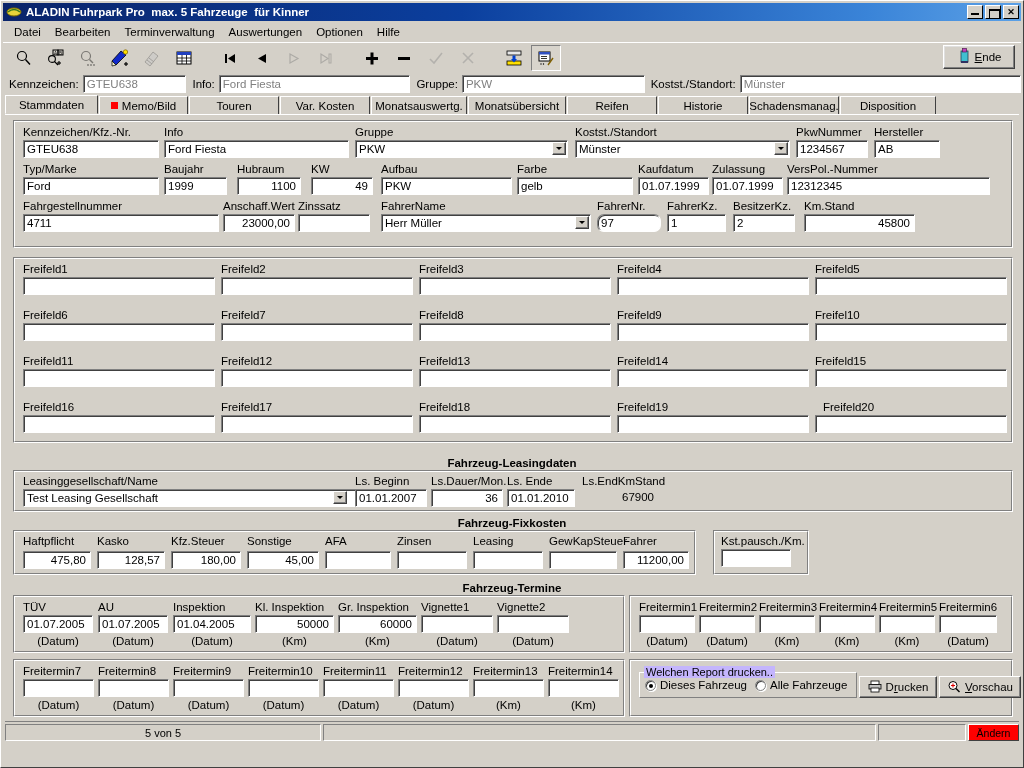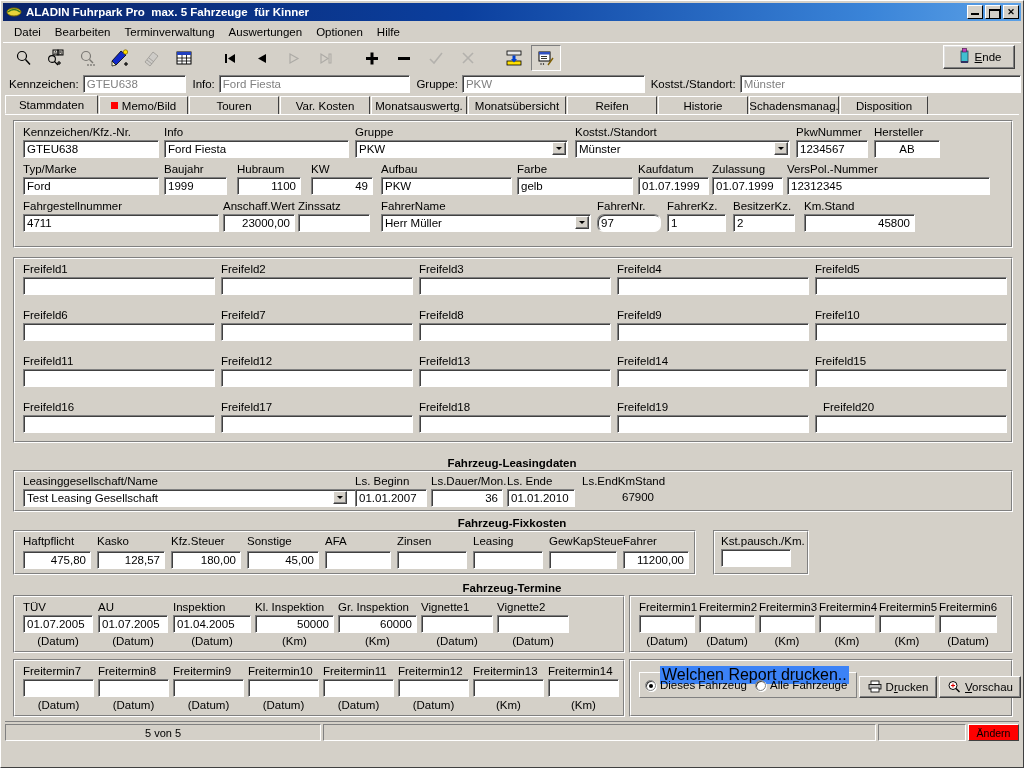--- a/index.html
+++ b/index.html
@@ -191,22 +191,22 @@
   
   .radiogroup {
     position:absolute;
     border:1px solid #808080; border-right-color:#fff; border-bottom-color:#fff;
   }
   .radiogroup > .rg-in {
     position:absolute; inset:-1px; border:1px solid #fff;
     border-right-color:#808080; border-bottom-color:#808080; pointer-events:none;
   }
   .rg-title {
-    position:absolute; top:-7px; left:20px; background:#3b82f6; padding:0 2px;
-    font-size:16px;
+    position:absolute; top:-7px; left:4px; background:#c4b5fd; padding:0 2px;
+    font-size:11px;
   }
   .radio {
     position:absolute; display:flex; align-items:center; font-size:11.5px; gap:4px;
   }
   .radio .bullet {
     width:11px; height:11px; border-radius:50%;
     background:#fff;
     border:1px solid #808080;
     box-shadow: inset 1px 1px 0 #404040, 1px 1px 0 #fff;
     position:relative; flex:none;
@@ -440,21 +440,21 @@
       </div>
     <div class="tab" style="width:90px">
       <span>Reifen</span>
       </div>
     <div class="tab" style="width:90px">
       <span>Historie</span>
       </div>
     <div class="tab" style="width:90px">
       <span>Schadensmanag.</span>
       </div>
-    <div class="tab" style="width:88px">
+    <div class="tab" style="width:96px">
       <span>Disposition</span>
       </div>
   </div>
 
   <div class="group" style="left:12px; top:119px; width:1000px; height:128px;">
     <div class="group-in">
 
       <span class="fld-label" style="left:8px; top:4px;">Kennzeichen/Kfz.-Nr.</span>
       <span class="fld" style="left:8px; top:18px; width:136px;">GTEU638</span>
 
@@ -470,21 +470,21 @@
       <span class="fld-label" style="left:560px; top:4px;">Kostst./Standort</span>
       <div class="combo-wrap" style="left:560px; top:18px; width:215px; height:18px;">
         <span class="fld combo" style="left:0; top:0; width:215px;">Münster</span>
         <span class="combo-arrow"></span>
       </div>
 
       <span class="fld-label" style="left:781px; top:4px;">PkwNummer</span>
       <span class="fld" style="left:781px; top:18px; width:72px;">1234567</span>
 
       <span class="fld-label" style="left:859px; top:4px;">Hersteller</span>
-      <span class="fld" style="left:859px; top:18px; width:66px;text-align:center;">AB</span>
+      <span class="fld" style="left:859px; top:18px; width:66px;">AB</span>
 
       <span class="fld-label" style="left:8px; top:41px;">Typ/Marke</span>
       <span class="fld" style="left:8px; top:55px; width:136px;">Ford</span>
 
       <span class="fld-label" style="left:149px; top:41px;">Baujahr</span>
       <span class="fld" style="left:149px; top:55px; width:63px;">1999</span>
 
       <span class="fld-label" style="left:222px; top:41px;">Hubraum</span>
       <span class="fld num" style="left:222px; top:55px; width:64px;">1100</span>
 

